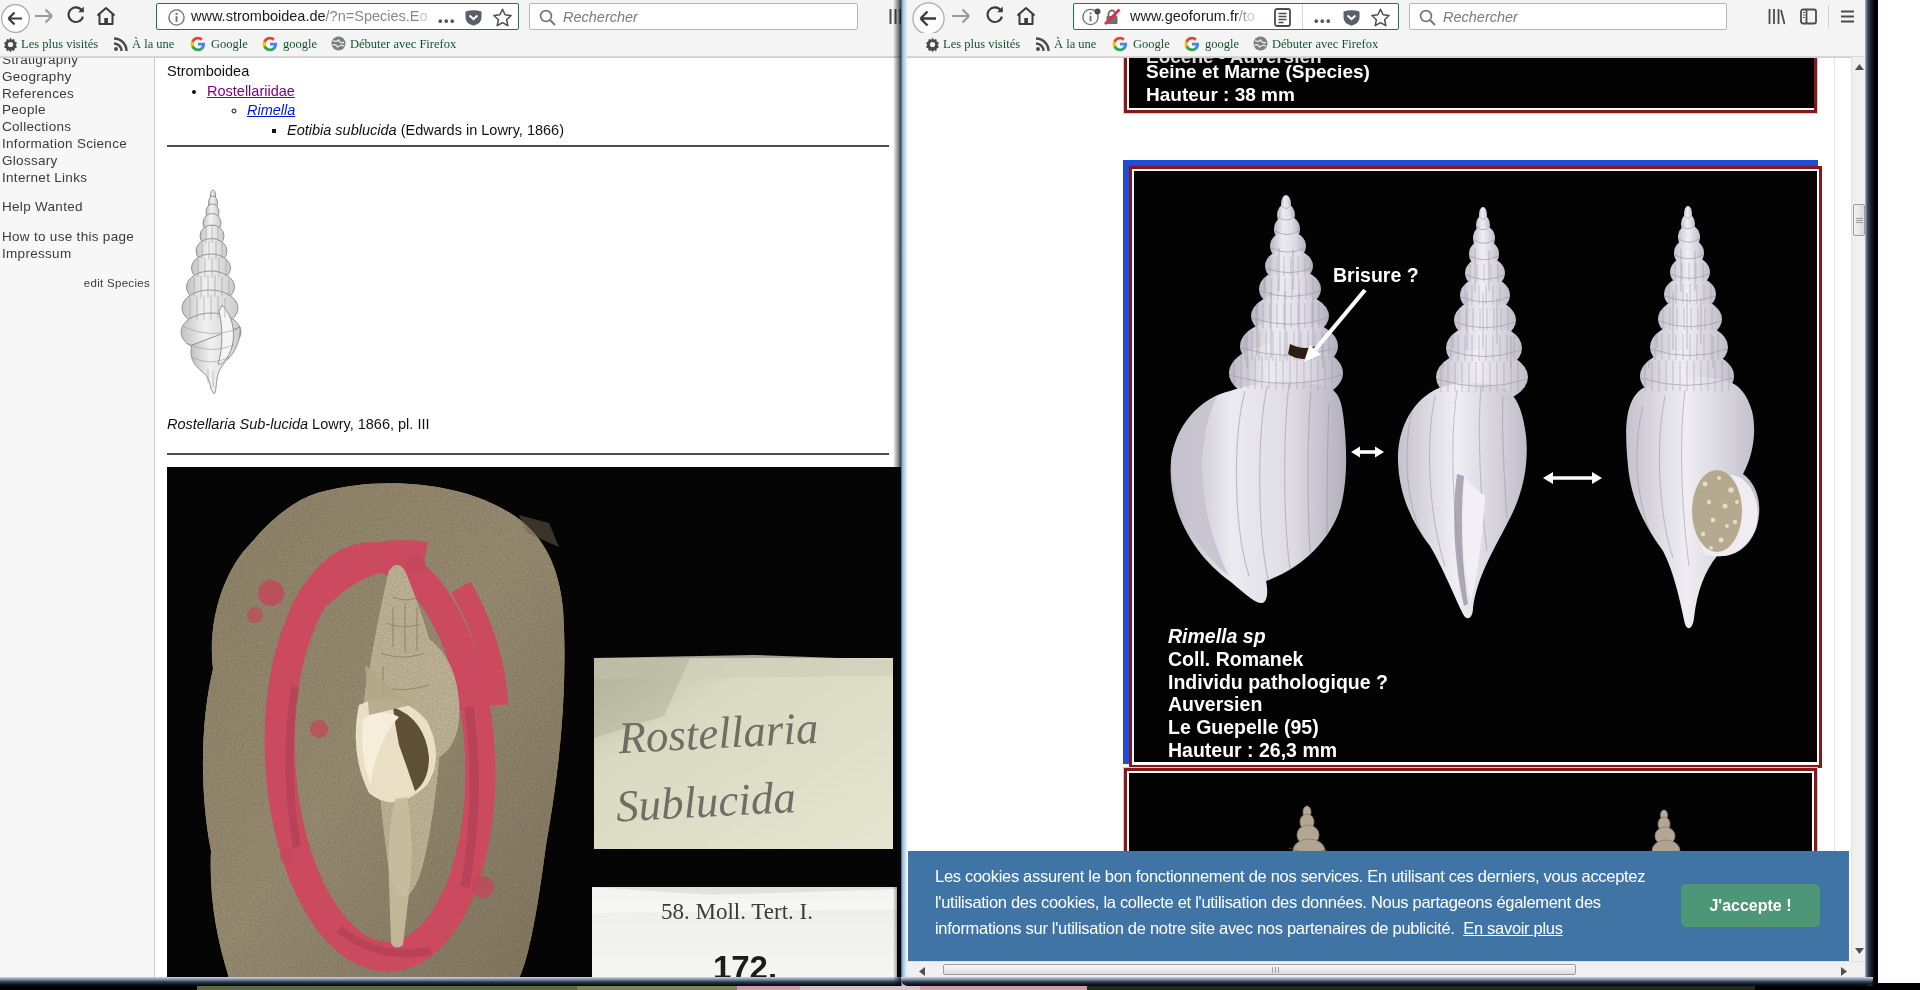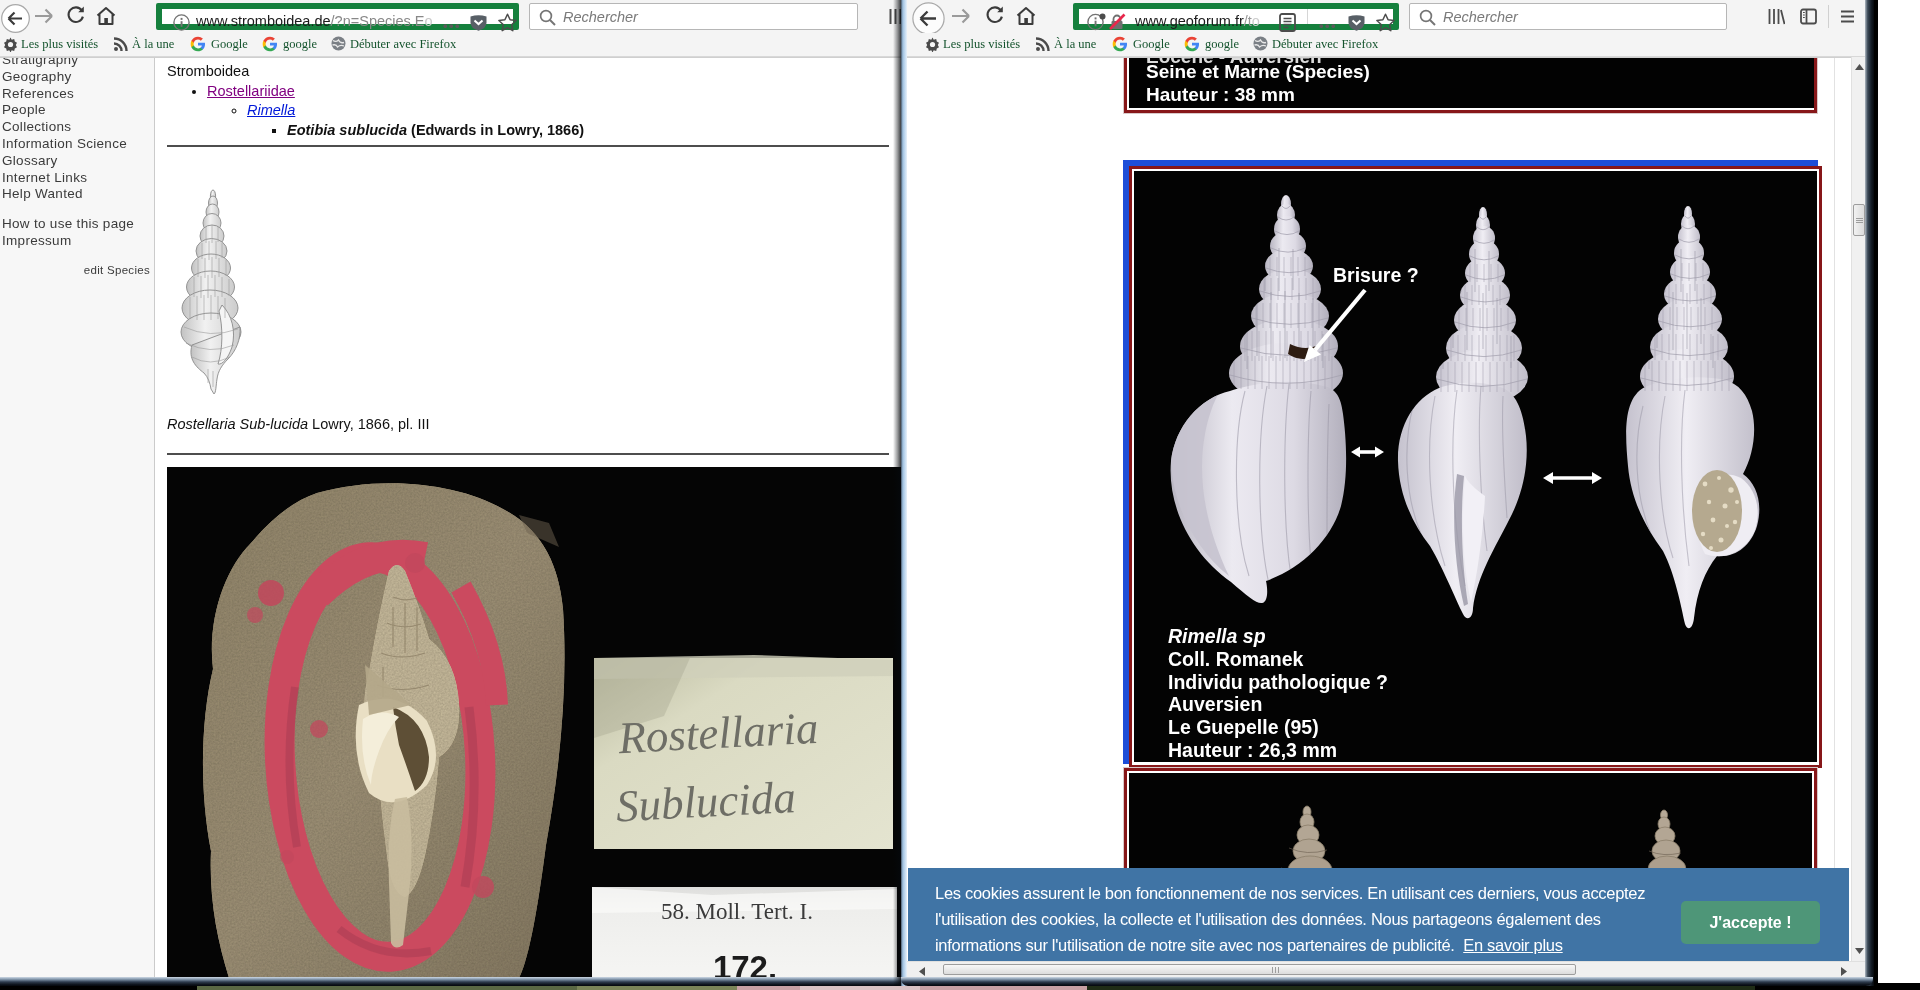--- a/index.html
+++ b/index.html
@@ -11,21 +11,21 @@
   #bgline { position:absolute; left:1874px; top:0; width:4px; height:990px; background:#000; }
   #bgstrip { position:absolute; left:0; top:983px; width:1920px; height:7px; background:#000; }
   .bseg { position:absolute; top:982px; height:8px; }
   
   #lwin { position:absolute; left:0; top:0; width:901px; height:977px; background:#fff; overflow:hidden; }
   #lwin-border { position:absolute; left:0; top:977px; width:901px; height:9px;
      background:linear-gradient(#cdd8e4,#8498ad 25%,#2e3c4e 55%,#070b12 90%); }
   .toolbar { position:absolute; left:0; top:0; height:33px; background:#f4f4f4; width:100%; }
   .bookbar { position:absolute; left:0; top:33px; height:24px; background:#f4f4f4; width:100%;
      border-bottom:1px solid #d8d8d8; font-size:12.5px; color:#14532d;font-family:Liberation Serif, serif; }
-  .urlbox { position:absolute; top:3px; height:27px; background:#fff; border:6px solid #15803d; border-radius:2px; }
+  .urlbox { position:absolute; top:3px; height:27px; background:#fff; border:1px solid #15803d; border-radius:2px; }
   .srchbox { position:absolute; top:3px; height:27px; background:#fff; border:1px solid #b6b6b6; border-radius:2px; }
   .phtxt { color:#7a7a7a; font-style:italic; font-size:14.5px; }
   
   #rwin { position:absolute; left:893px; top:0; width:983px; height:990px; }
   #rshadow { position:absolute; left:0; top:0; width:8px; height:986px;
      background:linear-gradient(90deg, rgba(5,8,12,0), rgba(5,8,12,0.4) 55%, rgba(5,8,12,0.78)); }
   #rborderL { position:absolute; left:8px; top:0; width:6px; height:986px;
      background:linear-gradient(90deg,#4a5a6c,#9fc0de 30%,#bcd6ee 60%,#e8f1fa); }
   #rwin-inner { position:absolute; left:14px; top:0; width:958px; height:977px; background:#fff; overflow:hidden; }
   #rborderR { position:absolute; left:972px; top:0; width:9px; height:986px;
@@ -121,34 +121,34 @@
       <path d="M2 4.5 q3 2 5.5-.5 q1.5 3.5 5.5 2.5 M1.5 9 q4-1 5 2 q3-2.5 6.5-1" stroke="#e8e8e8" stroke-width="1.3" fill="none"></path>
     </svg>
     <span class="abs" style="left:350px;top:4px">Débuter avec Firefox</span>
   </div>
 
   <div class="abs" style="left:0;top:57px;width:901px;height:920px;background:#fff;border-top:1px solid #cfcfcf;overflow:hidden">
 
     <div class="abs" style="left:0;top:0;width:155px;height:920px;background:#f7f7f7;border-right:1px solid #cbcbcb"></div>
     <div class="abs" style="left:2px;top:-6px;width:152px;font-size:13.5px;line-height:16.8px;color:#3b3b3b;letter-spacing:0.3px">
       Stratigraphy<br>Geography<br>References<br>People<br>Collections<br>Information Science<br>Glossary<br>Internet Links
-      <div style="">Help Wanted</div>
+      <div style="margin-top:13px">Help Wanted</div>
       <div style="margin-top:13px">How to use this page<br>Impressum</div>
       <div style="margin-top:12px;text-align:right;font-size:11.5px;padding-right:4px">edit Species</div>
     </div>
 
     <div class="abs" style="left:156px;top:0;width:745px;height:920px;font-size:14.5px;color:#111">
       <div style="padding:4px 12px 0 11px">
         <div style="line-height:19.5px">Stromboidea</div>
         <ul style="list-style:disc;margin:0;padding-left:40px;line-height:19.5px">
           <li><a style="color:#800080;text-decoration:underline">Rostellariidae</a>
             <ul style="list-style:circle;margin:0;padding-left:40px">
               <li><a style="color:#0018d8;text-decoration:underline"><i>Rimella</i></a>
                 <ul style="list-style:square;margin:0;padding-left:40px">
-                  <li style="font-weight:bold"><i>Eotibia sublucida</i> (Edwards in Lowry, 1866)</li>
+                  <li style="font-weight:normal"><i>Eotibia sublucida</i> (Edwards in Lowry, 1866)</li>
                 </ul>
               </li>
             </ul>
           </li>
         </ul>
         <hr style="border:none;border-top:2px solid #4d4d4d;margin-top:5px">
       </div>
 
       <svg class="abs" style="left:22px;top:129px" width="72" height="212" viewBox="0 0 72 212">
         <defs>
@@ -575,21 +575,21 @@
               <ellipse cx="538" cy="96" rx="19" ry="13" fill="#ad9f8d"></ellipse>
               <ellipse cx="539" cy="117" rx="25" ry="15" fill="#ab9d8b"></ellipse>
             </g>
             <g stroke="#6e6253" stroke-width="0.9" fill="none" opacity="0.7">
               <path d="M160 75 q18 8 38 2 M152 95 q24 10 54 2 M520 78 q14 6 32 2 M514 96 q20 8 46 2"></path>
             </g>
           </svg>
         </div>
       </div>
 
-      <div class="abs" style="left:1px;top:810px;width:941px;height:111px;background:#4074a5;color:#fff;font-size:16.5px">
+      <div class="abs" style="left:1px;top:793px;width:941px;height:111px;background:#4074a5;color:#fff;font-size:16.5px">
         <div class="abs" style="left:27px;top:12px;line-height:26px;white-space:nowrap;letter-spacing:-0.3px">
           Les cookies assurent le bon fonctionnement de nos services. En utilisant ces derniers, vous acceptez<br>
           l'utilisation des cookies, la collecte et l'utilisation des données. Nous partageons également des<br>
           informations sur l'utilisation de notre site avec nos partenaires de publicité. &nbsp;<span style="text-decoration:underline">En savoir plus</span>
         </div>
         <div class="abs" style="left:773px;top:33px;width:139px;height:43px;background:#4e9678;border-radius:5px;text-align:center;font-weight:bold;font-size:16px;line-height:43px">J'accepte !</div>
       </div>
     </div>
 
     <div class="abs" style="left:944px;top:57px;width:14px;height:904px;background:#f0f0f0;border-left:1px solid #e0e0e0">

